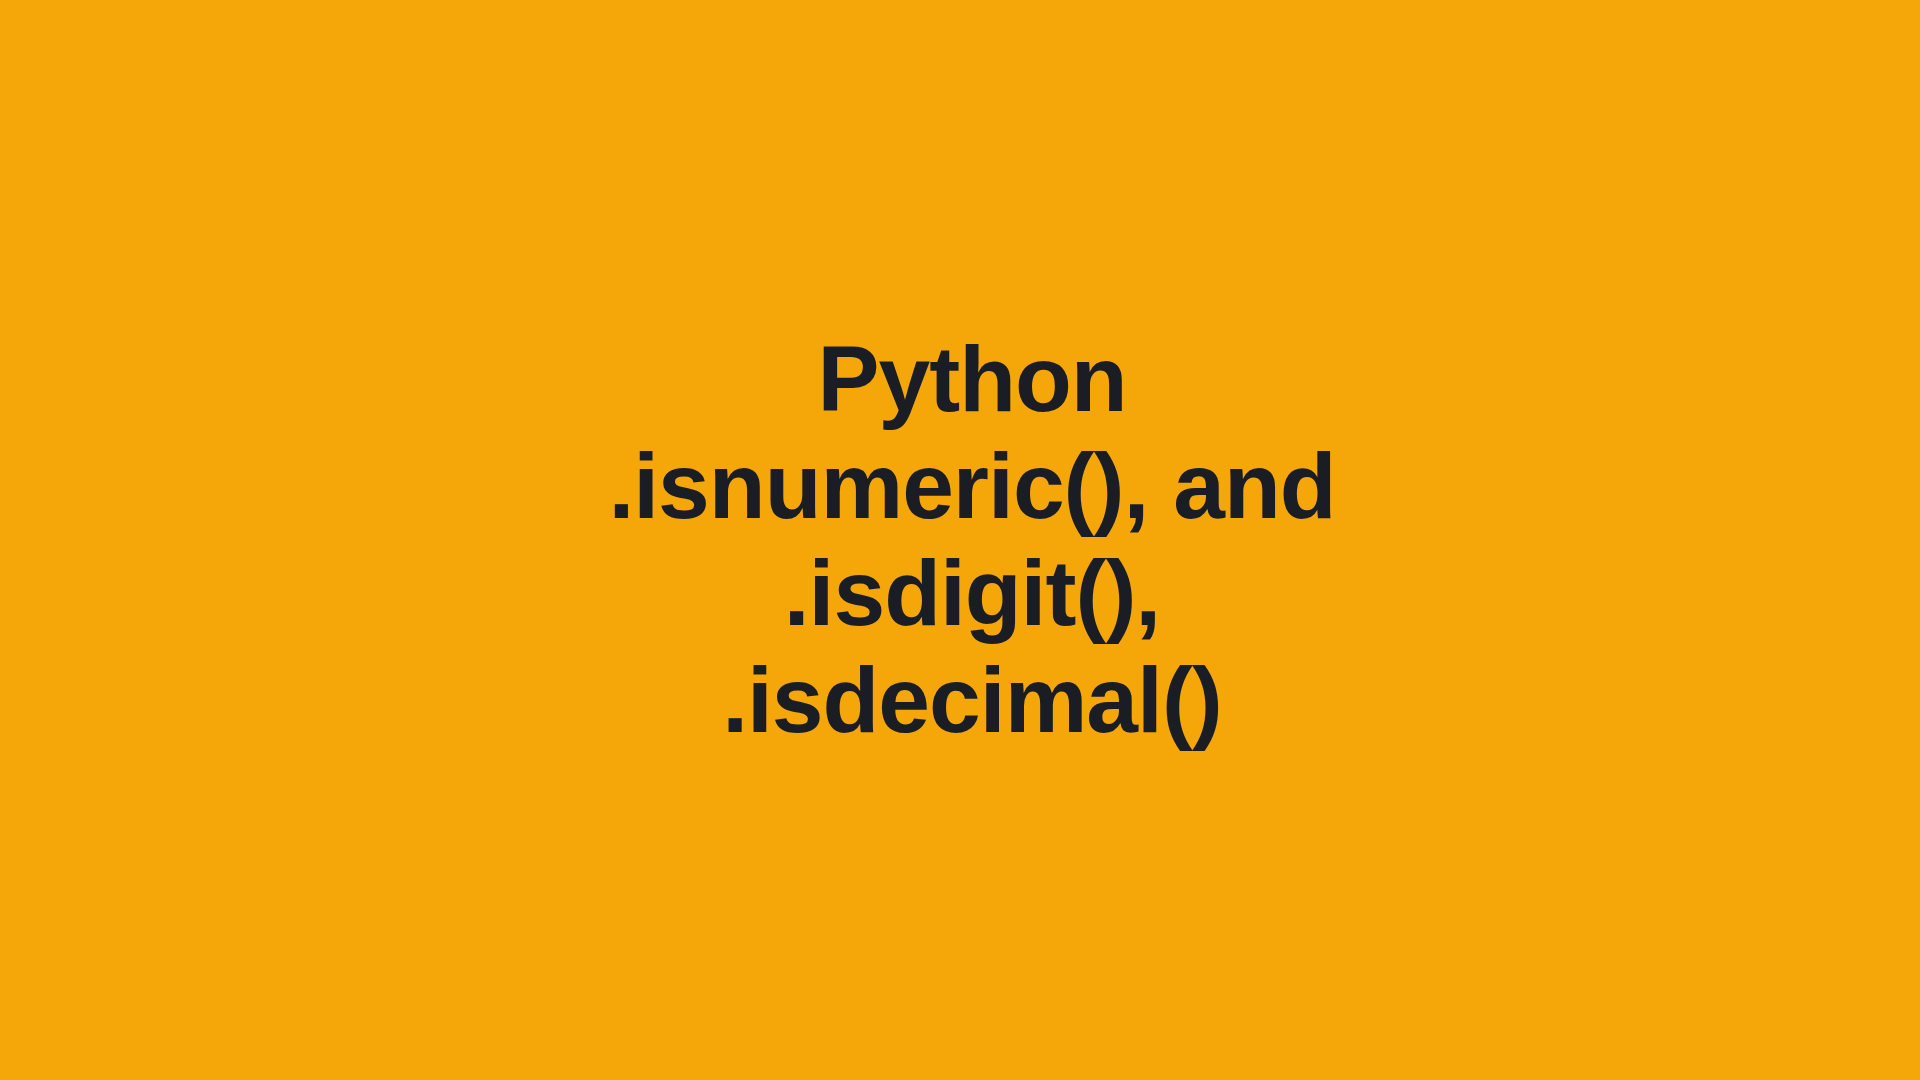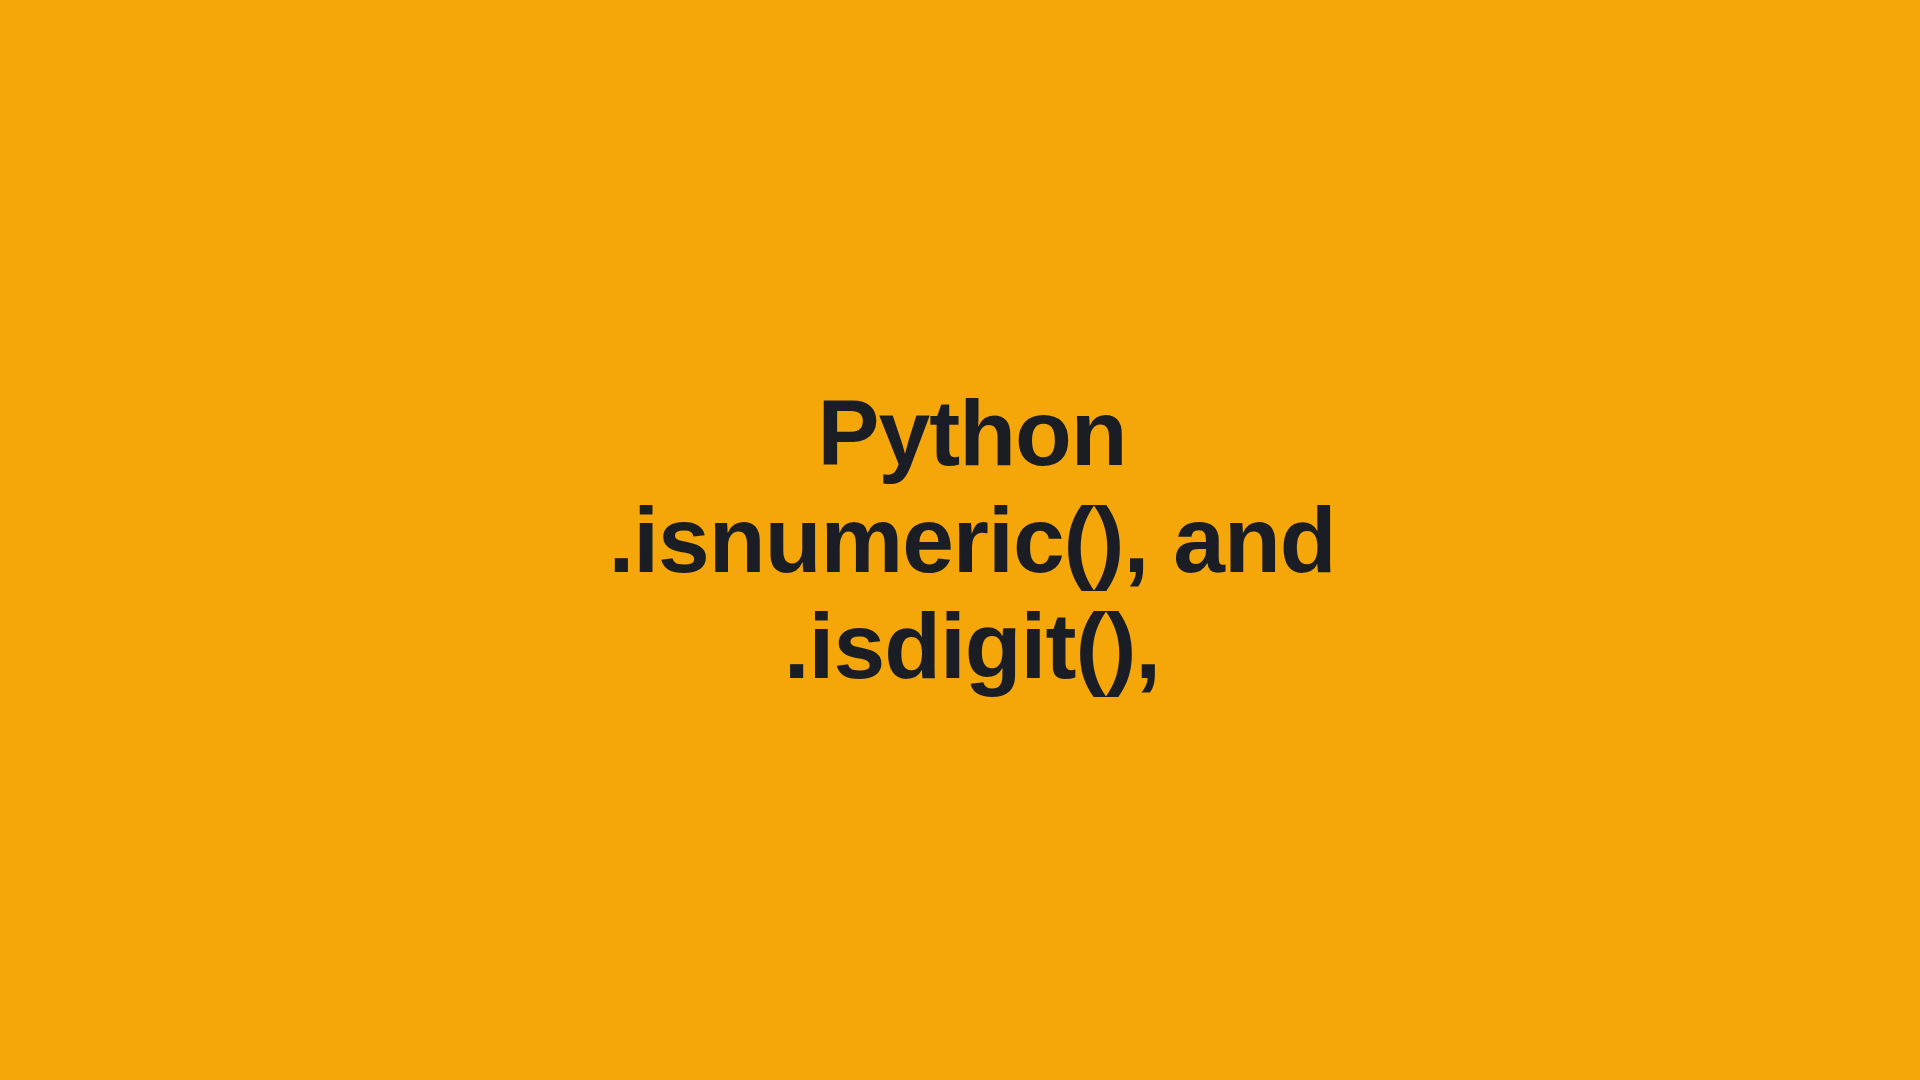--- a/index.html
+++ b/index.html
@@ -30,13 +30,14 @@
       margin-left: 24px;
     }
   </style>
 </head>
 <body>
 
 <div class="title-container">
   <span class="title-line">Python</span>
   <span class="title-line">.isnumeric(), and</span>
   <span class="title-line">.isdigit(),</span>
+  <span class="title-line">.isdecimal()</span>
 </div>
 
 </body></html>

